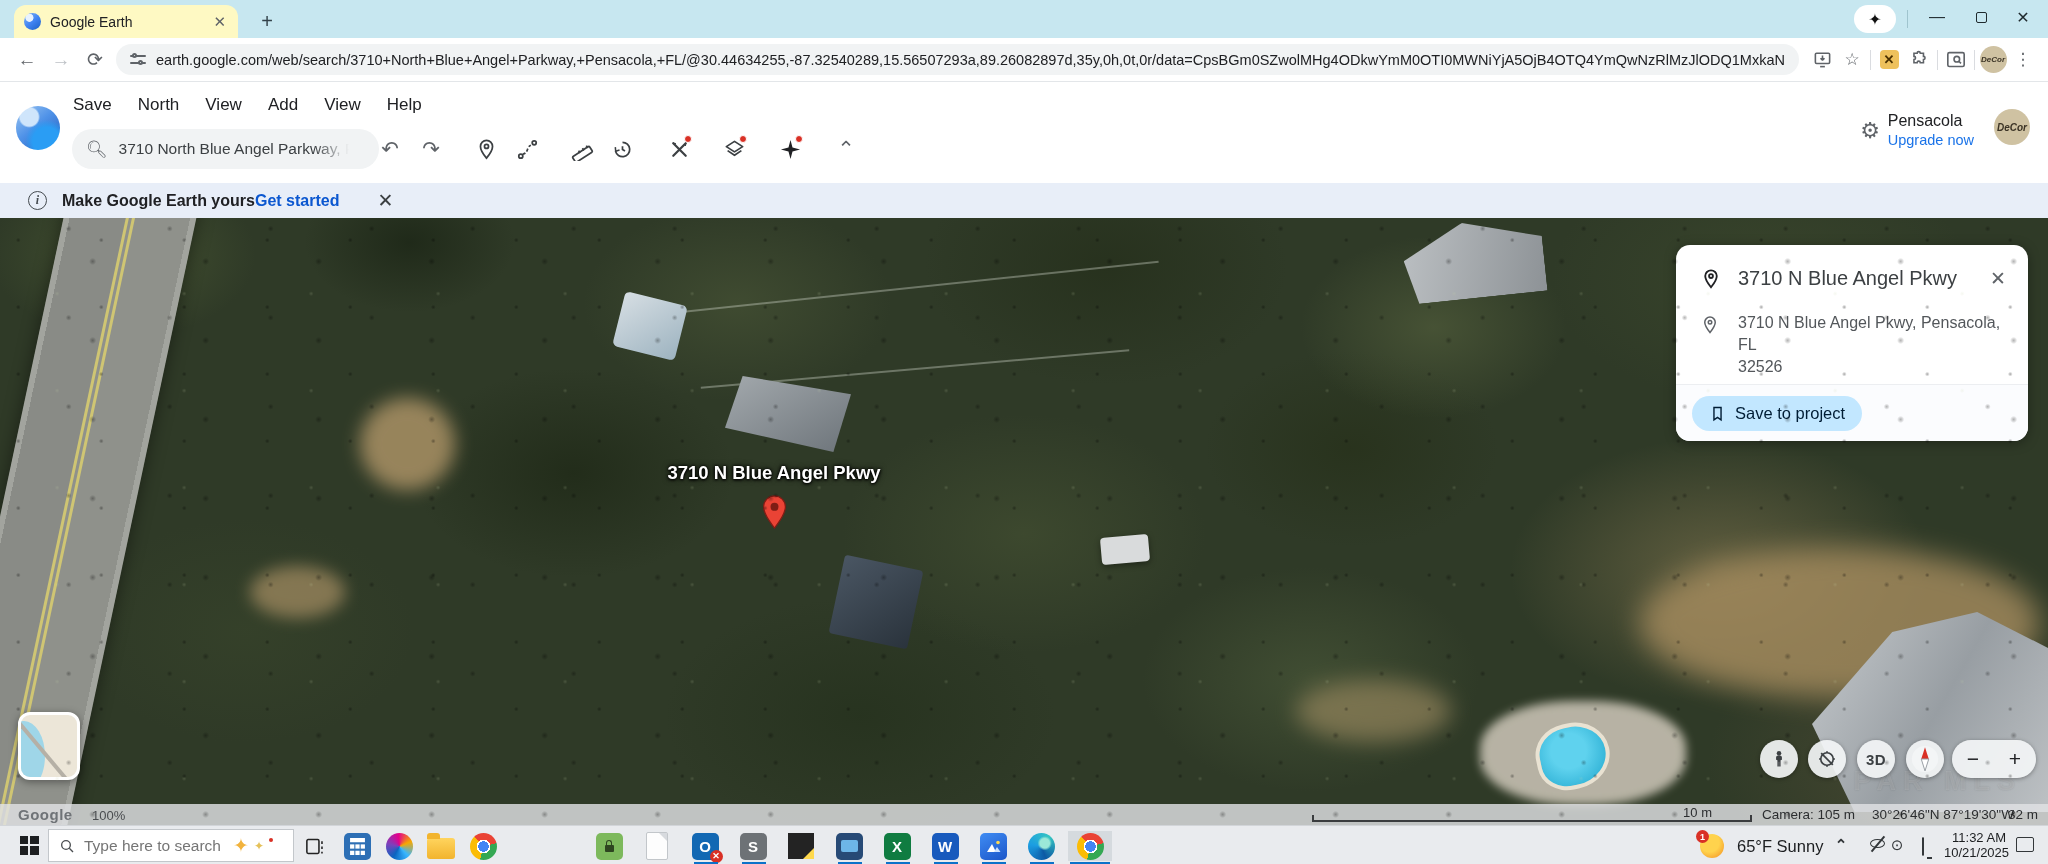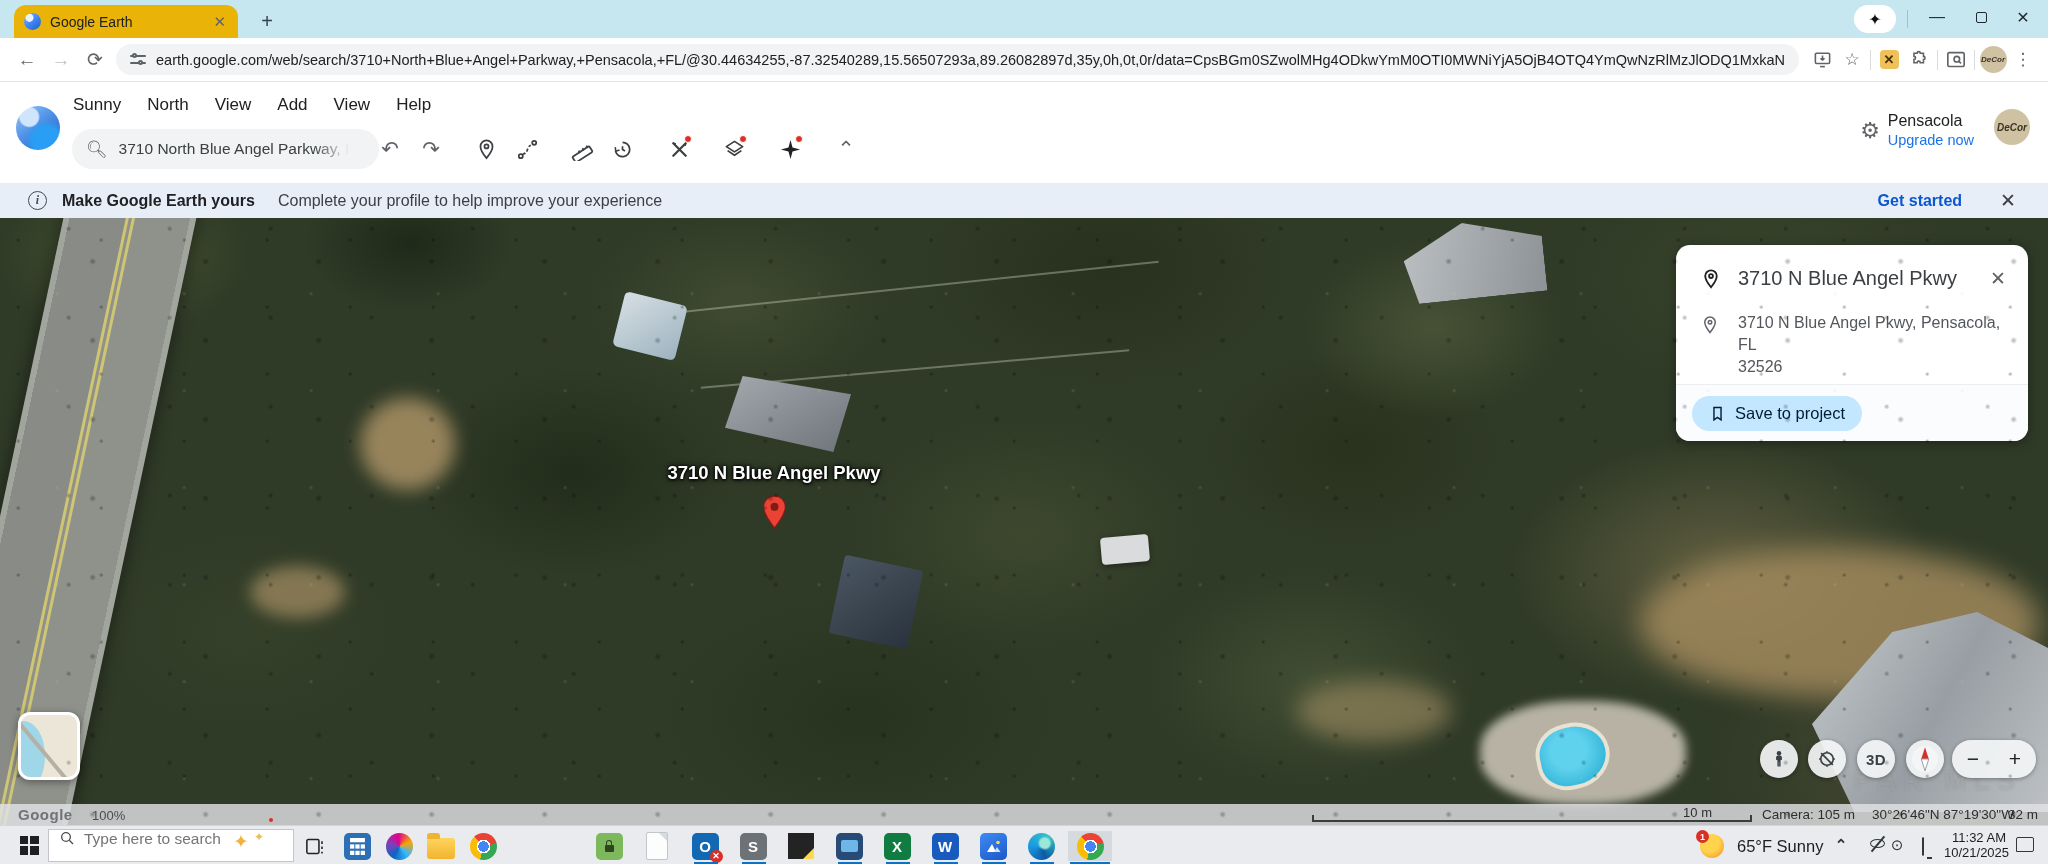--- a/index.html
+++ b/index.html
@@ -2,21 +2,21 @@
 <html><head>
 <meta charset="utf-8">
 <style>
   * { margin:0; padding:0; box-sizing:border-box; }
   html,body { width:2048px; height:864px; overflow:hidden; }
   body { font-family:"Liberation Sans", sans-serif; background:#fff; }
   #screen { position:relative; width:2048px; height:864px; overflow:hidden; background:#fff; }
 
   
   .tabstrip { position:absolute; left:0; top:0; width:2048px; height:38px; background:#c7e7f0; }
-  .tab { position:absolute; left:14px; top:5px; width:224px; height:33px; background:#eab308;
+  .tab { position:absolute; left:14px; top:5px; width:224px; height:33px; background:#fef9c3;
          border-radius:12px 12px 0 0; display:flex; align-items:center; padding:0 10px; gap:9px; }
   .favicon { width:17px; height:17px; border-radius:50%;
      background: radial-gradient(circle at 32% 28%, #e8f2ff 0 22%, rgba(255,255,255,0) 26%),
                  linear-gradient(140deg,#8ab9f2 0%,#4285f4 50%,#1b5fc4 100%); }
   .tab-title { font-size:14px; color:#202124; flex:1; white-space:nowrap; overflow:hidden; }
   .tab-close { font-size:15px; color:#5f6368; padding:0 2px; }
   .newtab-btn { position:absolute; left:254px; top:9px; font-size:20px; color:#33424a; width:26px; height:26px;
                 text-align:center; line-height:25px; border-radius:50%; }
   .labs-pill { position:absolute; right:152px; top:5px; width:42px; height:28px; background:#fff;
                border-radius:14px; display:flex; align-items:center; justify-content:center;
@@ -193,21 +193,21 @@
   .cam-text { position:absolute; top:3px; font-size:13.5px; color:#2c2e30; white-space:nowrap; }
   .cam-1 { left:1762px; } .cam-2 { left:1872px; } .cam-3 { left:2008px; }
 
   
   .taskbar { position:absolute; left:0; top:825px; width:2048px; height:39px; background:#e9ebee;
      border-top:1px solid #d2d5d9; display:flex; align-items:center; }
   .start-btn { position:absolute; left:20px; top:10px; width:19px; height:19px;
      background: linear-gradient(#e9ebee,#e9ebee) 8px 0/2px 100% no-repeat,
                  linear-gradient(#e9ebee,#e9ebee) 0 8px/100% 2px no-repeat, #1d1f21; }
   .tb-search { position:absolute; left:48px; top:3px; width:246px; height:33px; background:#fff;
-     border:1px solid #c3c7cb; display:flex; align-items:flex-start; padding:0 10px; gap:9px; }
+     border:1px solid #c3c7cb; display:flex; align-items:center; padding:0 10px; gap:9px; }
   .tb-search input { border:none; outline:none; font-size:15.5px; color:#5f6368; width:140px;
      font-family:"Liberation Sans",sans-serif; background:transparent; }
   .spark-big { color:#f2b33d; font-size:19px; }
   .spark-sm { color:#e5c159; font-size:12px; margin-left:-4px; }
   .spark-dot { width:4px; height:4px; border-radius:50%; background:#d93025; margin:-12px 0 0 -4px; }
   .task-ic { position:absolute; top:5px; width:30px; height:30px; display:flex; align-items:center;
      justify-content:center; }
   .underline { position:absolute; top:36px; height:3px; background:#0b72c9; }
   .app-sq { width:27px; height:27px; border-radius:5px; display:flex; align-items:center;
      justify-content:center; color:#fff; font-weight:bold; font-size:15px; position:relative; }
@@ -313,21 +313,21 @@
     <div class="bar-sep"></div>
     <div class="bar-ic">
       <span class="avatar-sm">DeCor</span>
     </div>
     <div class="bar-ic">⋮</div>
   </div>
 
   <div class="earth-header">
     <div class="earth-logo"></div>
     <div class="menu-row">
-      <span class="menu-item">Sunny</span>
+      <span class="menu-item">Save</span>
       <span class="menu-item">North</span>
       <span class="menu-item">View</span>
       <span class="menu-item">Add</span>
       <span class="menu-item">View</span>
       <span class="menu-item">Help</span>
     </div>
     <div class="search-row">
       <div class="earth-search">
         <span class="q">🔍︎</span>
         <span class="search-val">3710 North Blue Angel Parkway, Pensacola, FL</span>
@@ -392,21 +392,20 @@
     <div class="plan-block">
       <div class="plan-name">Pensacola</div>
       <div class="plan-upgrade">Upgrade now</div>
     </div>
     <div class="avatar-lg">DeCor</div>
   </div>
 
   <div class="banner">
     <span class="info-ic">i</span>
     <span class="banner-title">Make Google Earth yours</span>
-    <span class="banner-msg">Complete your profile to help improve your experience</span>
     <span class="banner-cta">Get started</span>
     <span class="banner-close">✕</span>
   </div>
 
   <div class="map">
     <div class="road">
       <span class="center-line"></span>
         <span class="center-line2"></span>
     </div>
     <div class="wire" style="left:640px; top:70px; width:520px; transform:rotate(-6deg);"></div>

